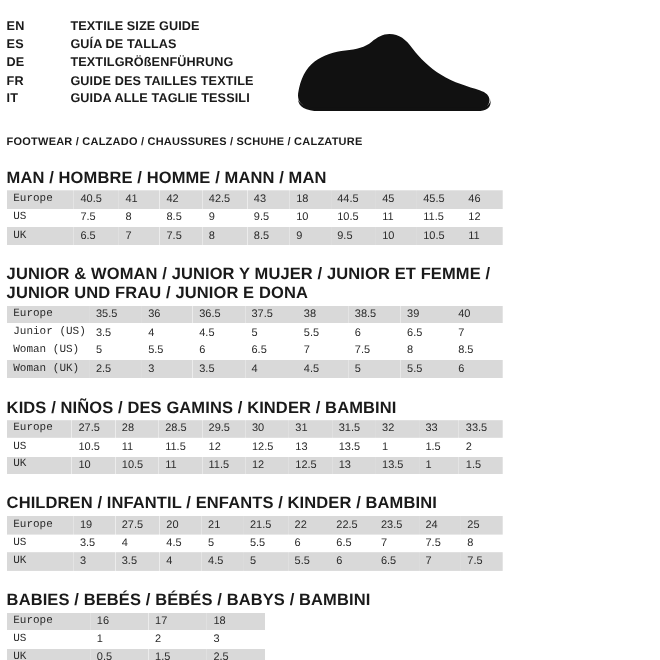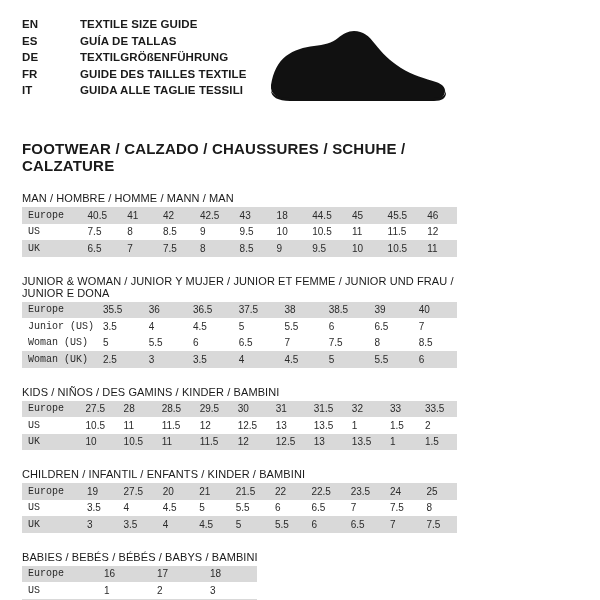--- a/index.html
+++ b/index.html
@@ -12,21 +12,21 @@
     height: 600px;
     font-family: "Liberation Sans", sans-serif;
     color: #1a1a1a;
     overflow: hidden;
   }
   .page {
     position: relative;
     width: 479px;
     height: 600px;
     box-sizing: border-box;
-    padding: 16px 22px 0 22px;
+    padding: 16px 22px 0 6px;
   }
 
   
   .header {
     display: flex;
     justify-content: space-between;
     align-items: flex-start;
   }
   .lang-list {
     display: block;
@@ -49,33 +49,33 @@
   }
 
   .shoe-art {
     width: 185px;
     height: 78px;
     margin-right: 8px;
     margin-top: 12px;
   }
 
   .section-title {
-    font-size: 15px;
+    font-size: 10px;
     font-weight: bold;
     letter-spacing: 0.2px;
-    margin-top: 34px;
+    margin-top: 18px;
   }
 
   
   .group {
     margin-top: 18px;
   }
   .group-title {
-    font-size: 11px;
-    font-weight: normal;
+    font-size: 15px;
+    font-weight: bold;
     margin-bottom: 3px;
     letter-spacing: 0.1px;
   }
   table.size-table {
     border-collapse: collapse;
     table-layout: fixed;
     font-size: 10px;
   }
   table.size-table td {
     height: 16.5px;

